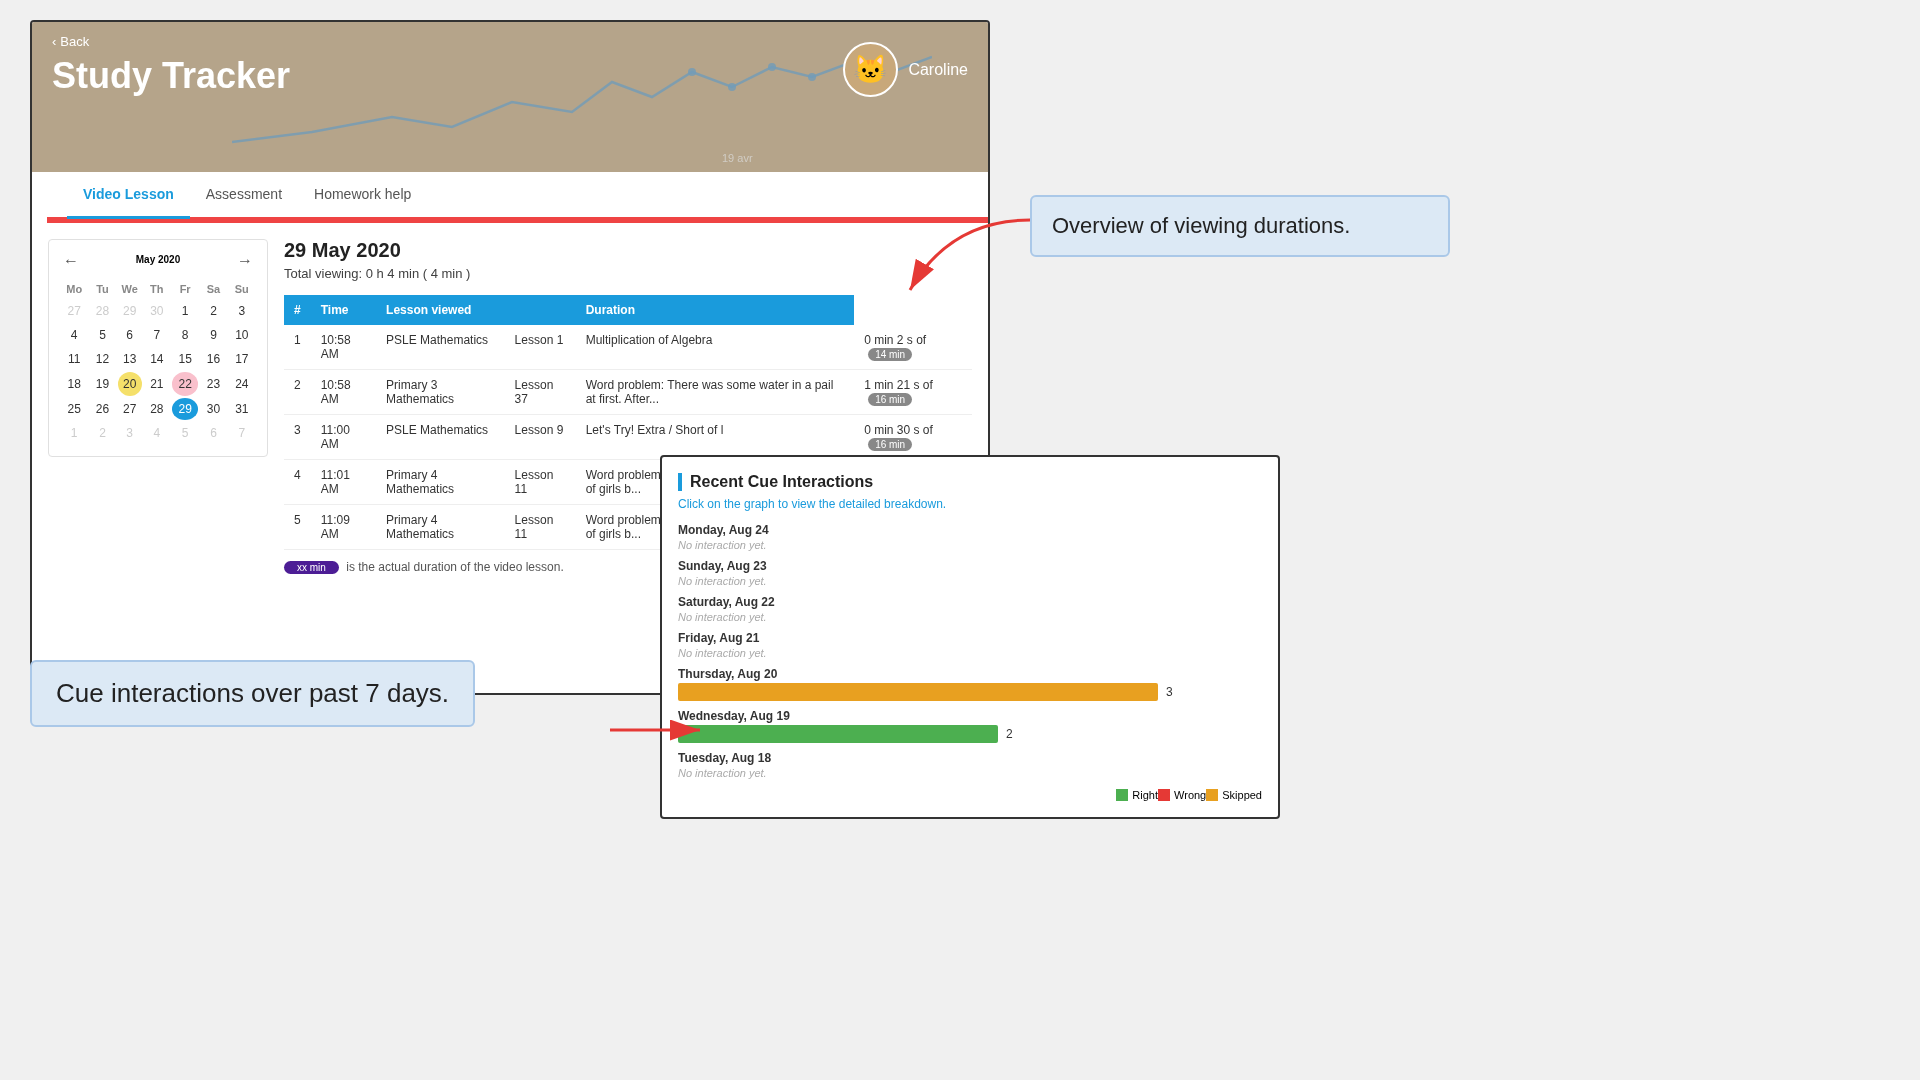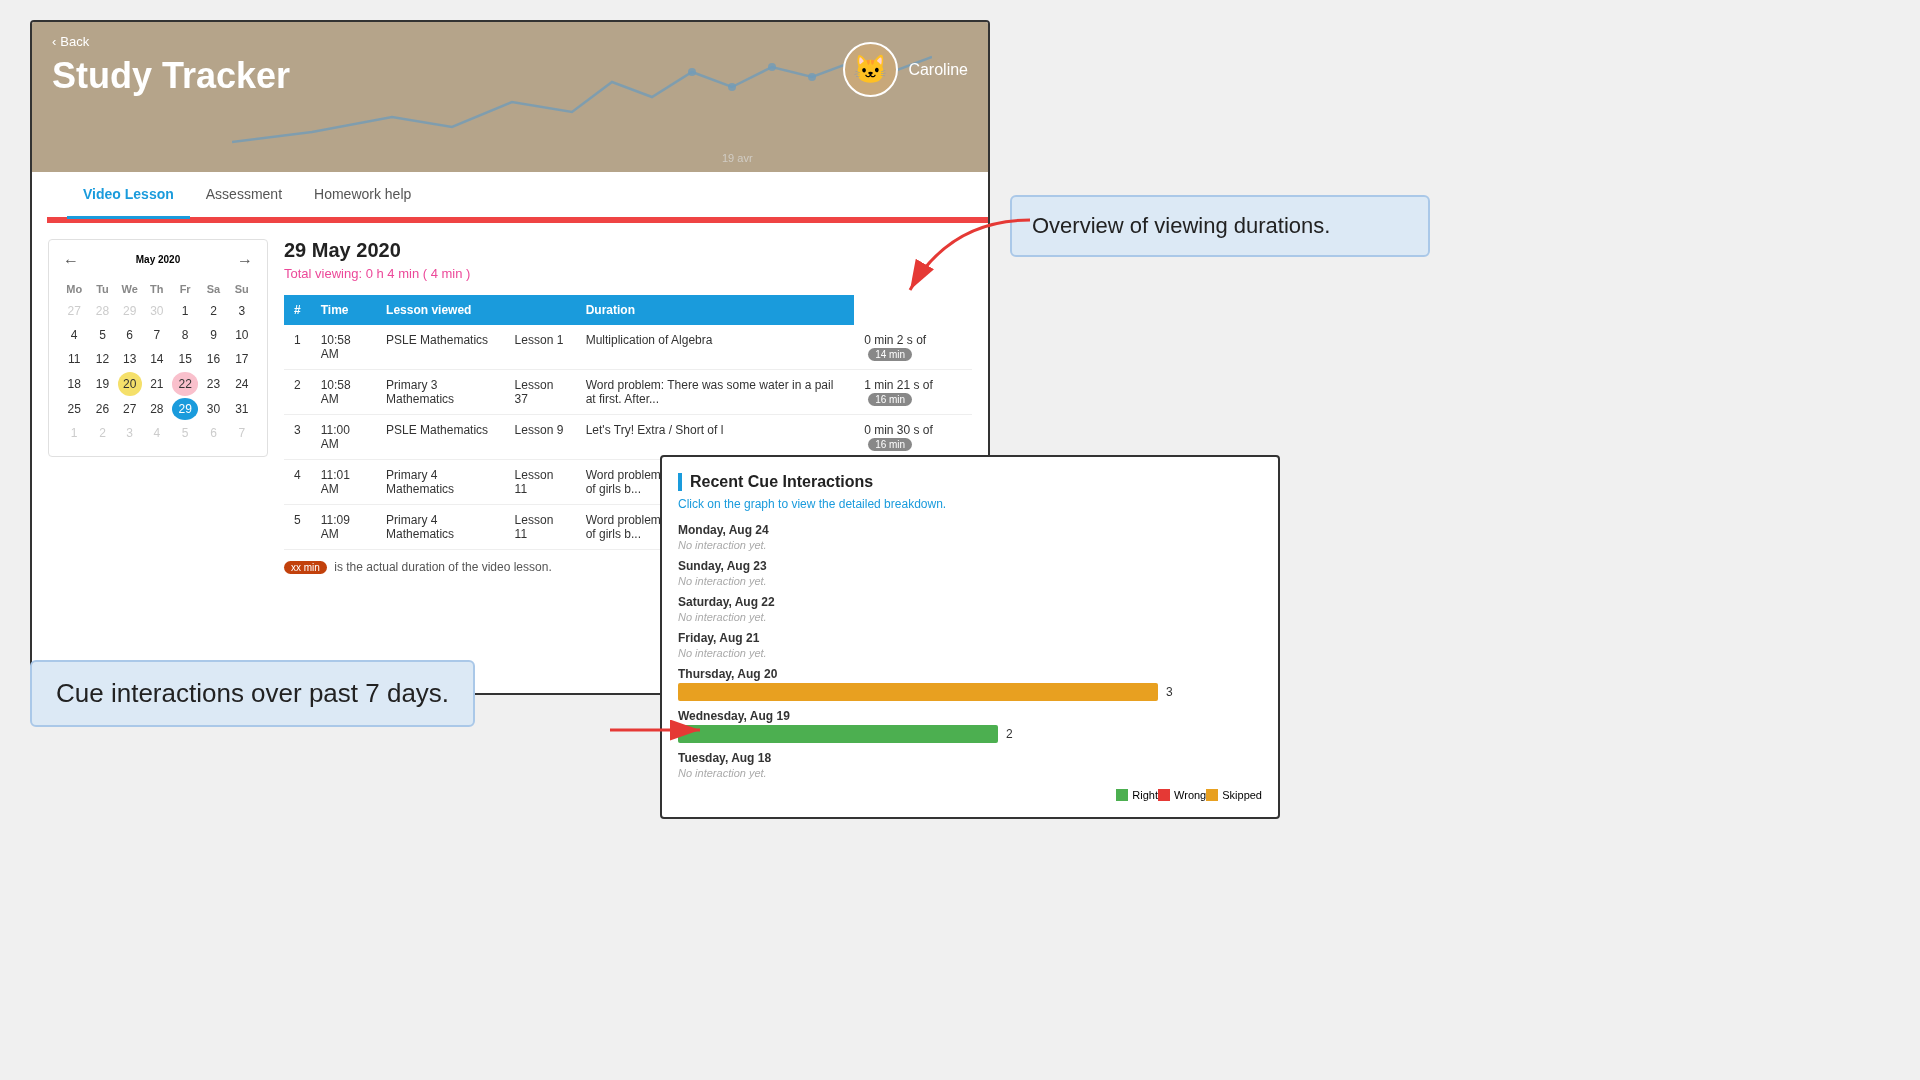--- a/index.html
+++ b/index.html
@@ -207,21 +207,21 @@
 
     .lesson-date {
       font-size: 20px;
       font-weight: bold;
       color: #222;
       margin-bottom: 4px;
     }
 
     .total-viewing {
       font-size: 13px;
-      color: #ec4899;
+      color: #404040;
       margin-bottom: 14px;
     }
 
     
     .lesson-table {
       width: 100%;
       border-collapse: collapse;
       font-size: 12px;
     }
 
@@ -257,38 +257,39 @@
     }
 
     .legend-note {
       margin-top: 10px;
       font-size: 12px;
       color: #555;
     }
 
     .xx-badge {
       display: inline-block;
-      background: #c2410c;
+      background: #4c1d95;
       color: #fff;
       border-radius: 10px;
-      padding: 1px 7px;
+      padding: 1px 13px;
       font-size: 10px;
       margin-right: 4px;
     }
 
     
     .callout-box {
       position: absolute;
       background: #dce9f5;
       border: 2px solid #aac8e8;
       border-radius: 6px;
       padding: 16px 20px;
       font-size: 22px;
       color: #222;
       white-space: nowrap;
+      margin-left: 20px;
     }
 
     
     .cue-panel {
       position: absolute;
       top: 455px;
       left: 660px;
       width: 620px;
       background: #fff;
       border: 2px solid #333;

